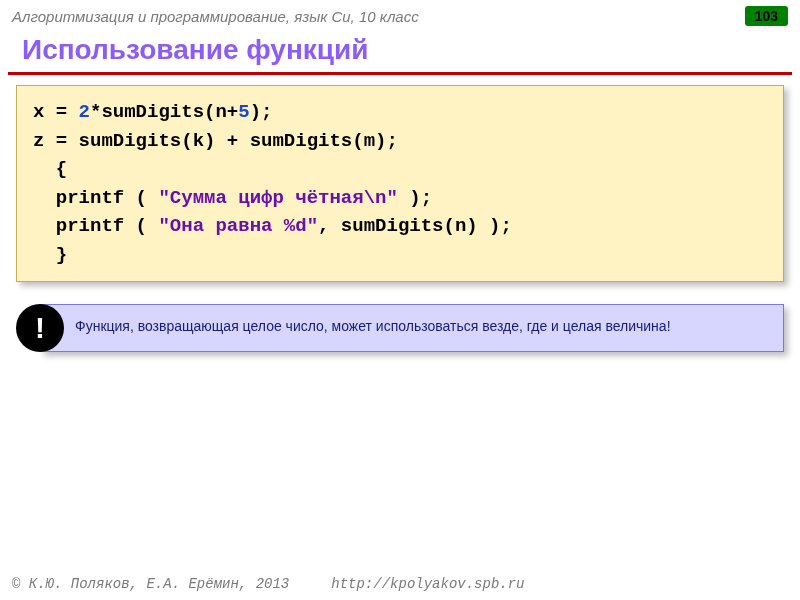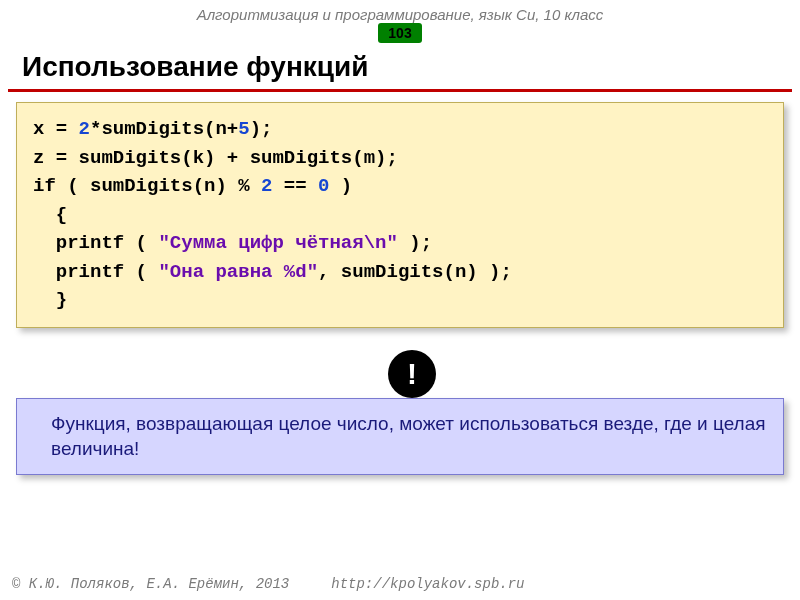--- a/index.html
+++ b/index.html
@@ -1,15 +1,15 @@
 <!DOCTYPE html>
 <html><head>
 <meta charset="utf-8">
 <style>
-  * { box-sizing: border-box; margin: 0; padding: 0; flex-direction: column; }
+  * { box-sizing: border-box; margin: 0; padding: 0; }
   body {
     width: 800px;
     height: 600px;
     background: #fff;
     font-family: Arial, Helvetica, sans-serif;
     position: relative;
     overflow: hidden;
   }
   .topbar {
     background: #fff;
@@ -26,21 +26,21 @@
     color: #000000;
     font-style: normal;
     font-weight: bold;
     padding: 2px 10px;
     border-radius: 3px;
     font-size: 14px;
   }
   .title {
     font-size: 28px;
     font-weight: bold;
-    color: #000000;
+    color: #8b5cf6;
     padding: 4px 14px 6px 14px;
     border-bottom: 3px solid #c00000;
     margin: 0 8px 10px 8px;
   }
   .code-block {
     margin: 0 16px;
     background: #fff3c4;
     border: 1px solid #bfae5a;
     box-shadow: 4px 4px 6px rgba(0,0,0,0.25);
     padding: 12px 16px;
@@ -74,21 +74,21 @@
     z-index: 2;
     flex: 0 0 48px;
     align-self: center;
   }
   .note-box {
     flex: 1;
     background: #d6d6ff;
     border: 1px solid #7a7ad0;
     box-shadow: 4px 4px 6px rgba(0,0,0,0.25);
     padding: 12px 14px 12px 34px;
-    font-size: 19px;
+    font-size: 14px;
     color: #1a1a7a;
     line-height: 1.35;
   }
   .footer {
     position: absolute;
     bottom: 8px;
     left: 12px;
     font-style: italic;
     color: #7a7a7a;
     font-size: 14px;
@@ -103,23 +103,20 @@
   <span class="page-badge">103</span>
 </div>
 
 <div class="title">Использование функций</div>
 
 <div class="code-block">
   <div>
     <span>x = </span><span class="blue">2</span><span>*sumDigits(n+</span><span class="blue">5</span><span>);</span>
   </div>
   <div>z = sumDigits(k) + sumDigits(m);</div>
-  <div>
-    <span>if ( sumDigits(n) % </span><span class="blue">2</span><span> == </span><span class="blue">0</span><span> )</span>
-  </div>
   <div><span class="indent"></span><span>{</span></div>
   <div><span class="indent"></span><span>printf ( </span><span class="purple">"Сумма цифр чётная\n"</span><span> );</span></div>
   <div><span class="indent"></span><span>printf ( </span><span class="purple">"Она равна %d"</span><span>, sumDigits(n) );</span></div>
   <div><span class="indent"></span><span>}</span></div>
 </div>
 
 <div class="note-row">
   <div class="badge-circle">!</div>
   <div class="note-box">Функция, возвращающая целое число, может использоваться везде, где и целая величина!</div>
 </div>

